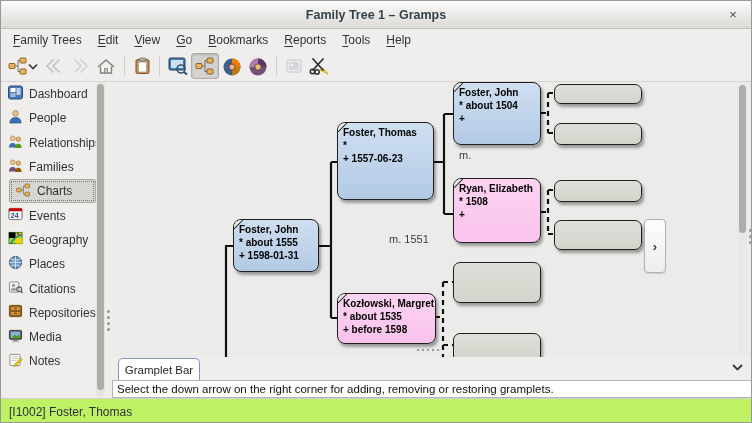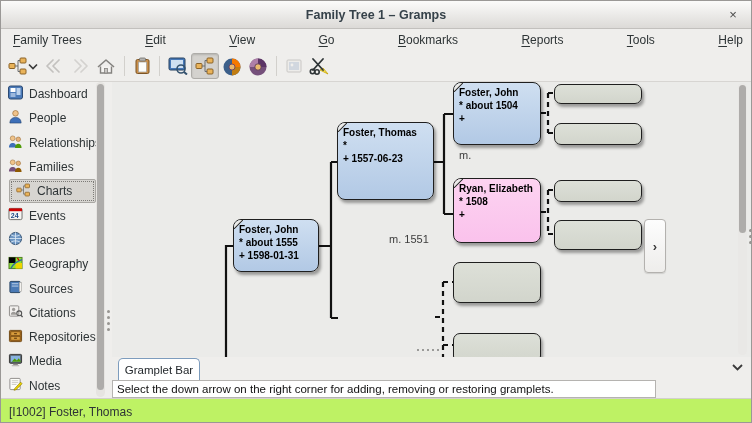--- a/index.html
+++ b/index.html
@@ -10,21 +10,21 @@
   }
   
   .titlebar { position:absolute; left:0; top:0; width:100%; height:28px;
     background:linear-gradient(#fbfbfa,#dcdad7); border-bottom:1px solid #c2c0bd;
     display:flex; align-items:center; justify-content:center; }
   .title { font-weight:bold; font-size:12.5px; color:#36424a; }
   .closex { position:absolute; right:10px; top:6px; width:16px; height:16px;
     color:#4a4a4a; font-size:13px; line-height:16px; text-align:center; cursor:default; }
   
   .menubar { position:absolute; left:0; top:28px; width:100%; height:22px;
-    display:flex; align-items:center; padding-left:4px; background:#efeeec;justify-content:space-between; }
+    display:flex; align-items:center; padding-left:4px; background:#efeeec; }
   .menu-item { padding:2px 8px; }
   .mn { text-decoration:underline; text-underline-offset:2px; }
   
   .toolbar { position:absolute; left:0; top:50px; width:100%; height:31px;
     background:#efeeec; border-bottom:1px solid #d7d5d2; display:flex; align-items:center; padding-left:4px; }
   .tbtn { height:26px; min-width:24px; display:flex; align-items:center; justify-content:center;
     padding:0 3px; border-radius:3px; }
   .tbtn.active { background:#d4d2ce; border:1px solid #aeaca8; box-shadow:inset 0 1px 2px rgba(0,0,0,.15); }
   .tsep { width:1px; height:20px; background:#d2d0cc; margin:0 5px; }
   .tbtn svg { display:block; }
@@ -58,21 +58,21 @@
   .mlabel { position:absolute; font-size:11px; color:#3c3c3c; }
   .navbtn { position:absolute; width:22px; height:54px; border:1px solid #b3b1ae; border-radius:4px;
     background:linear-gradient(#fdfdfd,#eeedeb); display:flex; align-items:center; justify-content:center;
     font-size:13px; font-weight:bold; color:#3a3a3a; box-shadow:0 1px 1px rgba(0,0,0,.12); }
   
   .gramplet-strip { position:absolute; left:111px; top:356px; width:641px; height:23px; background:#efeeec; }
   .gtab { position:absolute; left:6px; top:1px; width:82px; height:22px; background:#ffffff;
     border:1px solid #7d9cbd; border-bottom:none; border-radius:5px 5px 0 0;
     display:flex; align-items:center; justify-content:center; font-size:11.5px; color:#23282c; }
   .gchev { position:absolute; right:9px; top:4px; }
-  .msgbar { position:absolute; left:111px; top:379px; width:544px; height:18px; background:#ffffff;
+  .msgbar { position:absolute; left:111px; top:379px; width:641px; height:18px; background:#ffffff;
     border:1px solid #b5b3b0; display:flex; align-items:center; padding-left:4px;
     font-size:11.5px; color:#111; white-space:nowrap; overflow:hidden; }
   
   .statusbar { position:absolute; left:0; top:397px; width:100%; height:26px; background:#bef264;
     border-top:1px solid #d2d0cc; display:flex; align-items:center; padding-left:8px; font-size:12px; }
   svg { shape-rendering:geometricPrecision; }
 </style>
 </head>
 <body>
 
@@ -258,43 +258,35 @@
     </div>
     <div class="side-item">
       <span><svg width="15" height="14" viewBox="0 0 16 15">
             <rect x="1" y="1.5" width="14" height="12" rx="1.5" fill="#f6f5f3" stroke="#6b6966"></rect>
             <rect x="1" y="1.5" width="14" height="3" fill="#cc0000"></rect>
             <text x="3" y="11.5" font-size="7.5" font-weight="bold" fill="#204a87" font-family="Liberation Sans, sans-serif">24</text>
           </svg></span>
       <span class="side-label">Events</span>
     </div>
     <div class="side-item">
-      <span><svg width="15" height="15" viewBox="0 0 16 16">
-            <circle cx="8" cy="8" r="6.5" fill="#6e97c4" stroke="#33506f"></circle>
-            <path d="M8 1.5 v13 M1.5 8 h13 M3 4 c3 2 7 2 10 0 M3 12 c3-2 7-2 10 0" stroke="#dce8f4" stroke-width=".9" fill="none"></path>
-          </svg></span>
-      <span class="side-label">Places</span>
-    </div>
-    <div class="side-item">
       <span><svg width="15" height="14" viewBox="0 0 16 15">
             <rect x="1" y="1.5" width="14" height="12" fill="#8ae234" stroke="#4e7a1e"></rect>
             <path d="M1 1.5 h7 v6 h-7 Z" fill="#fcе94f"></path>
             <path d="M8 7.5 h7 v6 h-7 Z" fill="#edd400"></path>
             <path d="M3 13.5 C5 9 9 6 15 4" stroke="#3465a4" stroke-width="1.4" fill="none"></path>
             <path d="M10 2 l2 3" stroke="#cc0000" stroke-width="1.2"></path>
           </svg></span>
       <span class="side-label">Geography</span>
     </div>
     <div class="side-item">
-      <span><svg width="15" height="14" viewBox="0 0 16 15">
-            <rect x="2" y="1.5" width="11" height="12" rx="1" fill="#4a7ab5" stroke="#24415f"></rect>
-            <rect x="12" y="2.5" width="2.5" height="10" fill="#f4f2ef" stroke="#9b9996" stroke-width=".6"></rect>
-            <path d="M4 4 h7 M4 6.5 h7" stroke="#cfe0f2" stroke-width=".9"></path>
-          </svg></span>
-      <span class="side-label">Sources</span>
+      <span><svg width="15" height="15" viewBox="0 0 16 16">
+            <circle cx="8" cy="8" r="6.5" fill="#6e97c4" stroke="#33506f"></circle>
+            <path d="M8 1.5 v13 M1.5 8 h13 M3 4 c3 2 7 2 10 0 M3 12 c3-2 7-2 10 0" stroke="#dce8f4" stroke-width=".9" fill="none"></path>
+          </svg></span>
+      <span class="side-label">Places</span>
     </div>
     <div class="side-item">
       <span><svg width="15" height="14" viewBox="0 0 16 15">
             <rect x="1.5" y="2" width="10" height="11" rx="1" fill="#f2f0ee" stroke="#8b8986"></rect>
             <circle cx="6" cy="5.8" r="1.8" fill="#9e9c99"></circle>
             <path d="M3 11.5 c0-2.3 1.4-3.2 3-3.2 s3 .9 3 3.2 Z" fill="#9e9c99"></path>
             <circle cx="12" cy="10" r="2.6" fill="none" stroke="#555" stroke-width="1.2"></circle>
             <path d="M13.8 12 l1.8 2" stroke="#555" stroke-width="1.5"></path>
           </svg></span>
       <span class="side-label">Citations</span>
@@ -361,20 +353,26 @@
       <div class="fold"></div>
       <div class="pname">Foster, John</div>
       <div class="pline">* about 1555</div>
       <div class="pline">+ 1598-01-31</div>
     </div>
     <div class="pbox blue" style="left:225px; top:40px; width:97px; height:78px;">
       <div class="fold"></div>
       <div class="pname">Foster, Thomas</div>
       <div class="pline">*</div>
       <div class="pline">+ 1557-06-23</div>
+    </div>
+    <div class="pbox pink" style="left:225px; top:211px; width:99px; height:51px;">
+      <div class="fold"></div>
+      <div class="pname">Kozłowski, Margret</div>
+      <div class="pline">* about 1535</div>
+      <div class="pline">+ before 1598</div>
     </div>
     <div class="pbox blue" style="left:341px; top:0px; width:88px; height:63px;">
       <div class="fold"></div>
       <div class="pname">Foster, John</div>
       <div class="pline">* about 1504</div>
       <div class="pline">+</div>
     </div>
     <div class="pbox pink" style="left:341px; top:96px; width:88px; height:65px;">
       <div class="fold"></div>
       <div class="pname">Ryan, Elizabeth</div>

